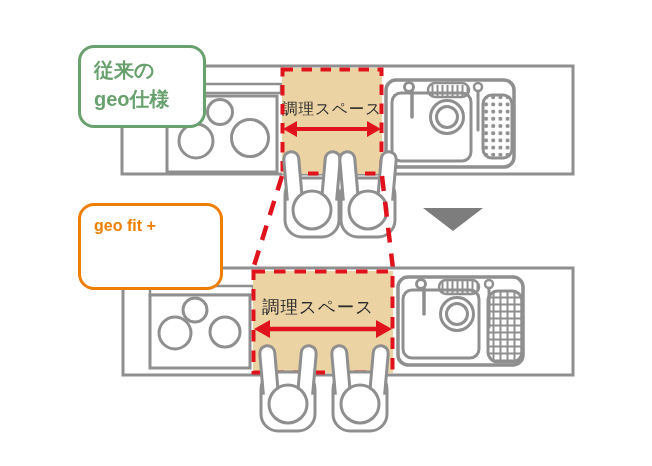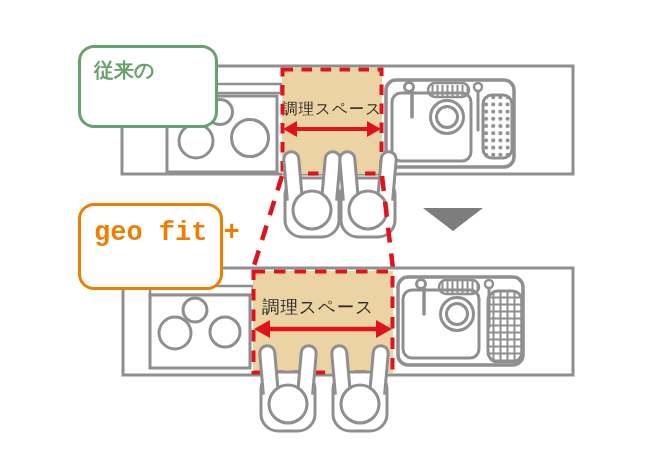--- a/index.html
+++ b/index.html
@@ -22,24 +22,24 @@
   .tri{fill:var(--arrow-gray);stroke:none;}
   .space-text{fill:var(--text-dark);font-family:"Liberation Sans","DejaVu Sans",sans-serif;
               font-weight:500;letter-spacing:1px;}
   .space-text.t1{font-size:15.5px;}
   .space-text.t2{font-size:17.5px;}
 
   
   .callout{position:absolute;box-sizing:border-box;background:#fff;border-radius:16px;
            font-weight:bold;line-height:1.45;padding:8px 10px 6px 13px;}
   .callout .l1,.callout .l2{display:block;white-space:nowrap;}
-  .callout.green{left:78px;top:45px;width:140px;height:83px;
+  .callout.green{left:78px;top:45px;width:128px;height:83px;
                  border:3.5px solid var(--green);color:var(--green);font-size:20px;}
   .callout.orange{left:78px;top:203px;width:145px;height:87px;
-                  border:3.5px solid var(--orange);color:var(--orange);font-size:27px;font-family:Liberation Mono, monospace;}
+                  border:3.5px solid var(--orange);color:var(--orange);font-size:16px;}
 </style>
 </head>
 <body>
 
 <div class="stage">
 
   <svg width="652" height="466" viewBox="0 0 652 466">
     <defs>
       <pattern id="dots" width="7.2" height="7.2" patternUnits="userSpaceOnUse">
         <circle cx="3.6" cy="3.6" r="2.1" class="gray-fill"></circle>
@@ -148,18 +148,19 @@
 
       <g>
         <use href="#hand" transform="translate(288,400)"></use>
         <use href="#hand" transform="translate(360,400)"></use>
       </g>
     </g>
   </svg>
 
   <div class="callout green">
     <span class="l1">従来の</span>
+    <span class="l2">geo仕様</span>
   </div>
   <div class="callout orange">
     <span class="l1">geo fit +</span>
   </div>
 
 </div>
 
 </body></html>

